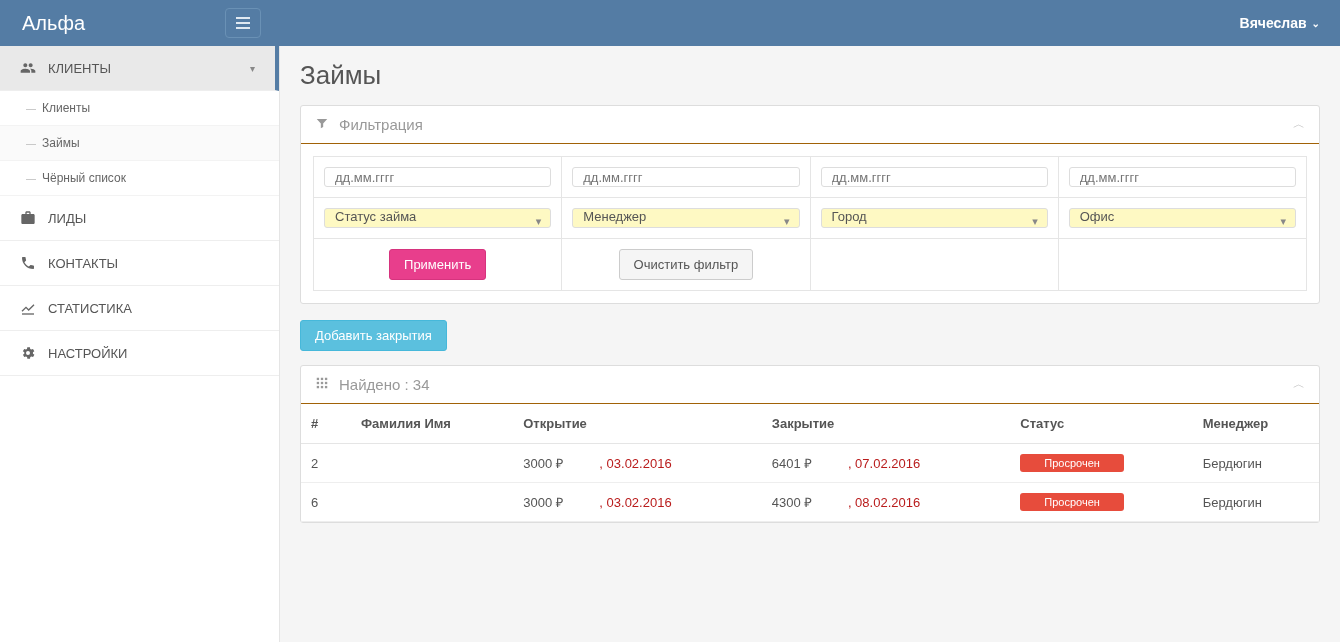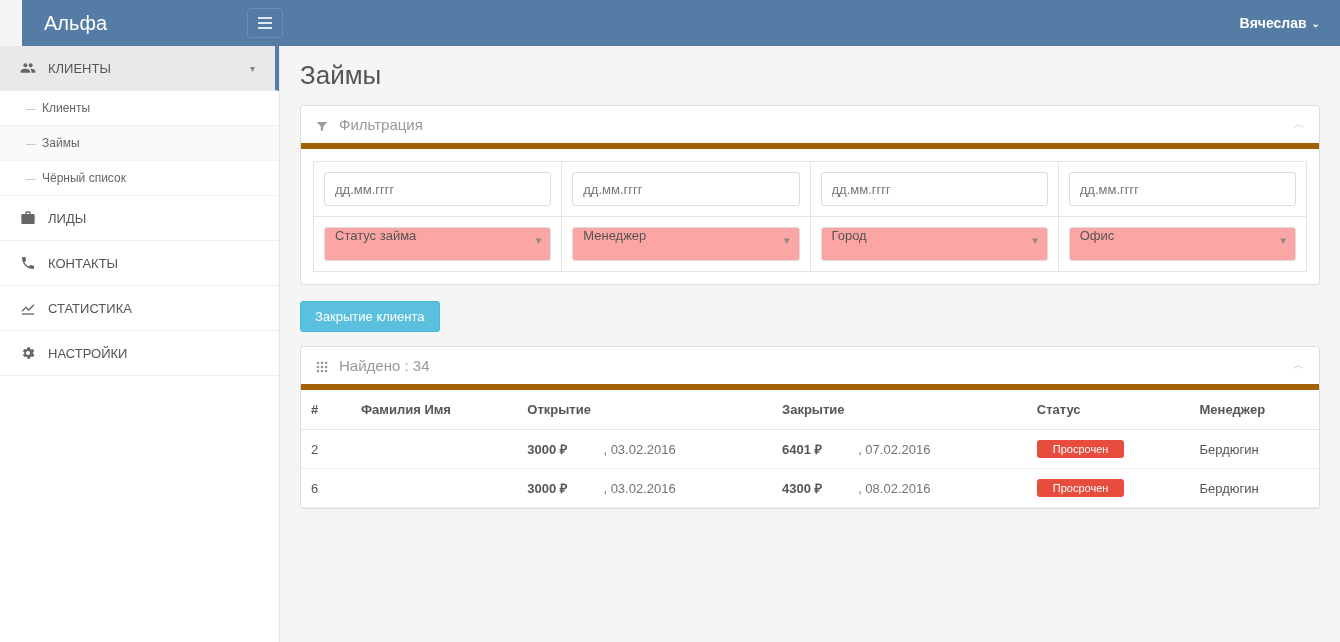--- a/index.html
+++ b/index.html
@@ -5,21 +5,20 @@
 * { box-sizing: border-box; margin: 0; padding: 0; }
 body { font-family: "Helvetica Neue", Arial, sans-serif; font-size: 13px; background: #f5f5f5; color: #555; }
 .navbar {
   background: #547ca4;
   color: #fff;
   height: 46px;
   display: flex;
   align-items: center;
   padding: 0 20px 0 22px;
   justify-content: space-between;
-  margin-left: 22px;
 }
 .navbar-left { display: flex; align-items: center; }
 .brand { font-size: 20px; font-weight: 300; margin-right: 140px; }
 .burger-btn {
   width: 36px; height: 30px;
   border: 1px solid #6a91b5;
   border-radius: 4px;
   display: flex; align-items: center; justify-content: center;
   cursor: pointer;
 }
@@ -73,50 +72,50 @@
 
 .main { flex: 1; padding: 14px 20px 20px 20px; overflow: auto; }
 .page-title { font-size: 26px; font-weight: 300; color: #555; margin-bottom: 14px; }
 .panel {
   background: #fff;
   border: 1px solid #ddd;
   border-radius: 3px;
   margin-bottom: 16px;
 }
 .panel-header {
-  display: flex; align-items: flex-end;
+  display: flex; align-items: flex-start;
   padding: 10px 14px;
-  border-bottom: 6px solid #a16207;
+  border-bottom: 1px solid #a16207;
   color: #999;
   font-size: 15px;
   font-weight: 300;
 }
 .panel-header .hicon { margin-right: 10px; color: #999; }
 .panel-header .collapse { margin-left: auto; color: #bbb; font-size: 12px; cursor: pointer; }
 .panel-body { padding: 12px; }
 
 .filter-table { width: 100%; border-collapse: collapse; }
 .filter-table td {
   border: 1px solid #e5e5e5;
   padding: 10px;
   vertical-align: middle;
   width: 25%;
 }
 .filter-table .label-cell { font-weight: 600; color: #555; font-size: 13px; }
 .text-input, .select {
   width: 100%;
-  height: 34px;
+  height: 20px;
   border: 1px solid #ddd;
   border-radius: 3px;
   padding: 0 10px;
   font-size: 13px;
   color: #555;
   background: #fff;
 }
-.select { appearance: none; background: #fca5a5; position: relative; }
+.select { appearance: none; background: #fef9c3; position: relative; }
 .select-wrap { position: relative; }
 .select-wrap::after {
   content: "▾";
   position: absolute;
   right: 10px;
   top: 7px;
   color: #888;
   font-size: 11px;
   pointer-events: none;
 }
@@ -149,27 +148,27 @@
 }
 table.data td {
   padding: 10px 10px;
   border-bottom: 1px solid #eee;
   color: #555;
   font-size: 13px;
 }
 .badge-danger {
   background: #e74c3c;
   color: #fff;
-  padding: 3px 16px;
+  padding: 3px 24px;
   border-radius: 3px;
   font-size: 11px;
   display: inline-block;
 }
-.amount { font-weight: 700; }
-.dim { color: #737373; margin-left: 36px; }
+.amount { font-weight: 400; }
+.dim { color: #b91c1c; margin-left: 36px; }
 
 svg { display: block; }
 </style>
 </head>
 <body>
 
 <div class="navbar">
   <div class="navbar-left">
     <div class="brand">Альфа</div>
     <div class="burger-btn">
@@ -288,26 +287,32 @@
                   <div class="select-wrap">
                     <div class="select">Город</div>
                   </div>
                 </td>
             <td>
                   <div class="select-wrap">
                     <div class="select">Офис</div>
                   </div>
                 </td>
           </tr>
+          <tr>
+            <td style="text-align:center"><button class="btn btn-primary">Применить</button></td>
+            <td style="text-align:center"><button class="btn btn-default">Очистить фильтр</button></td>
+            <td></td>
+            <td></td>
+          </tr>
         </tbody>
           </table>
       </div>
     </div>
 
-    <button class="btn btn-info" style="margin-bottom:14px">Закрытие клиента</button>
+    <button class="btn btn-info" style="margin-bottom:14px">Добавить закрытия</button>
 
     <div class="panel results-panel">
       <div class="panel-header">
         <span class="hicon">
           <svg width="14" height="14" viewBox="0 0 24 24" fill="currentColor">
               <rect x="3" y="3" width="4" height="4"></rect>
               <rect x="10" y="3" width="4" height="4"></rect>
               <rect x="17" y="3" width="4" height="4"></rect>
               <rect x="3" y="10" width="4" height="4"></rect>
               <rect x="10" y="10" width="4" height="4"></rect>

